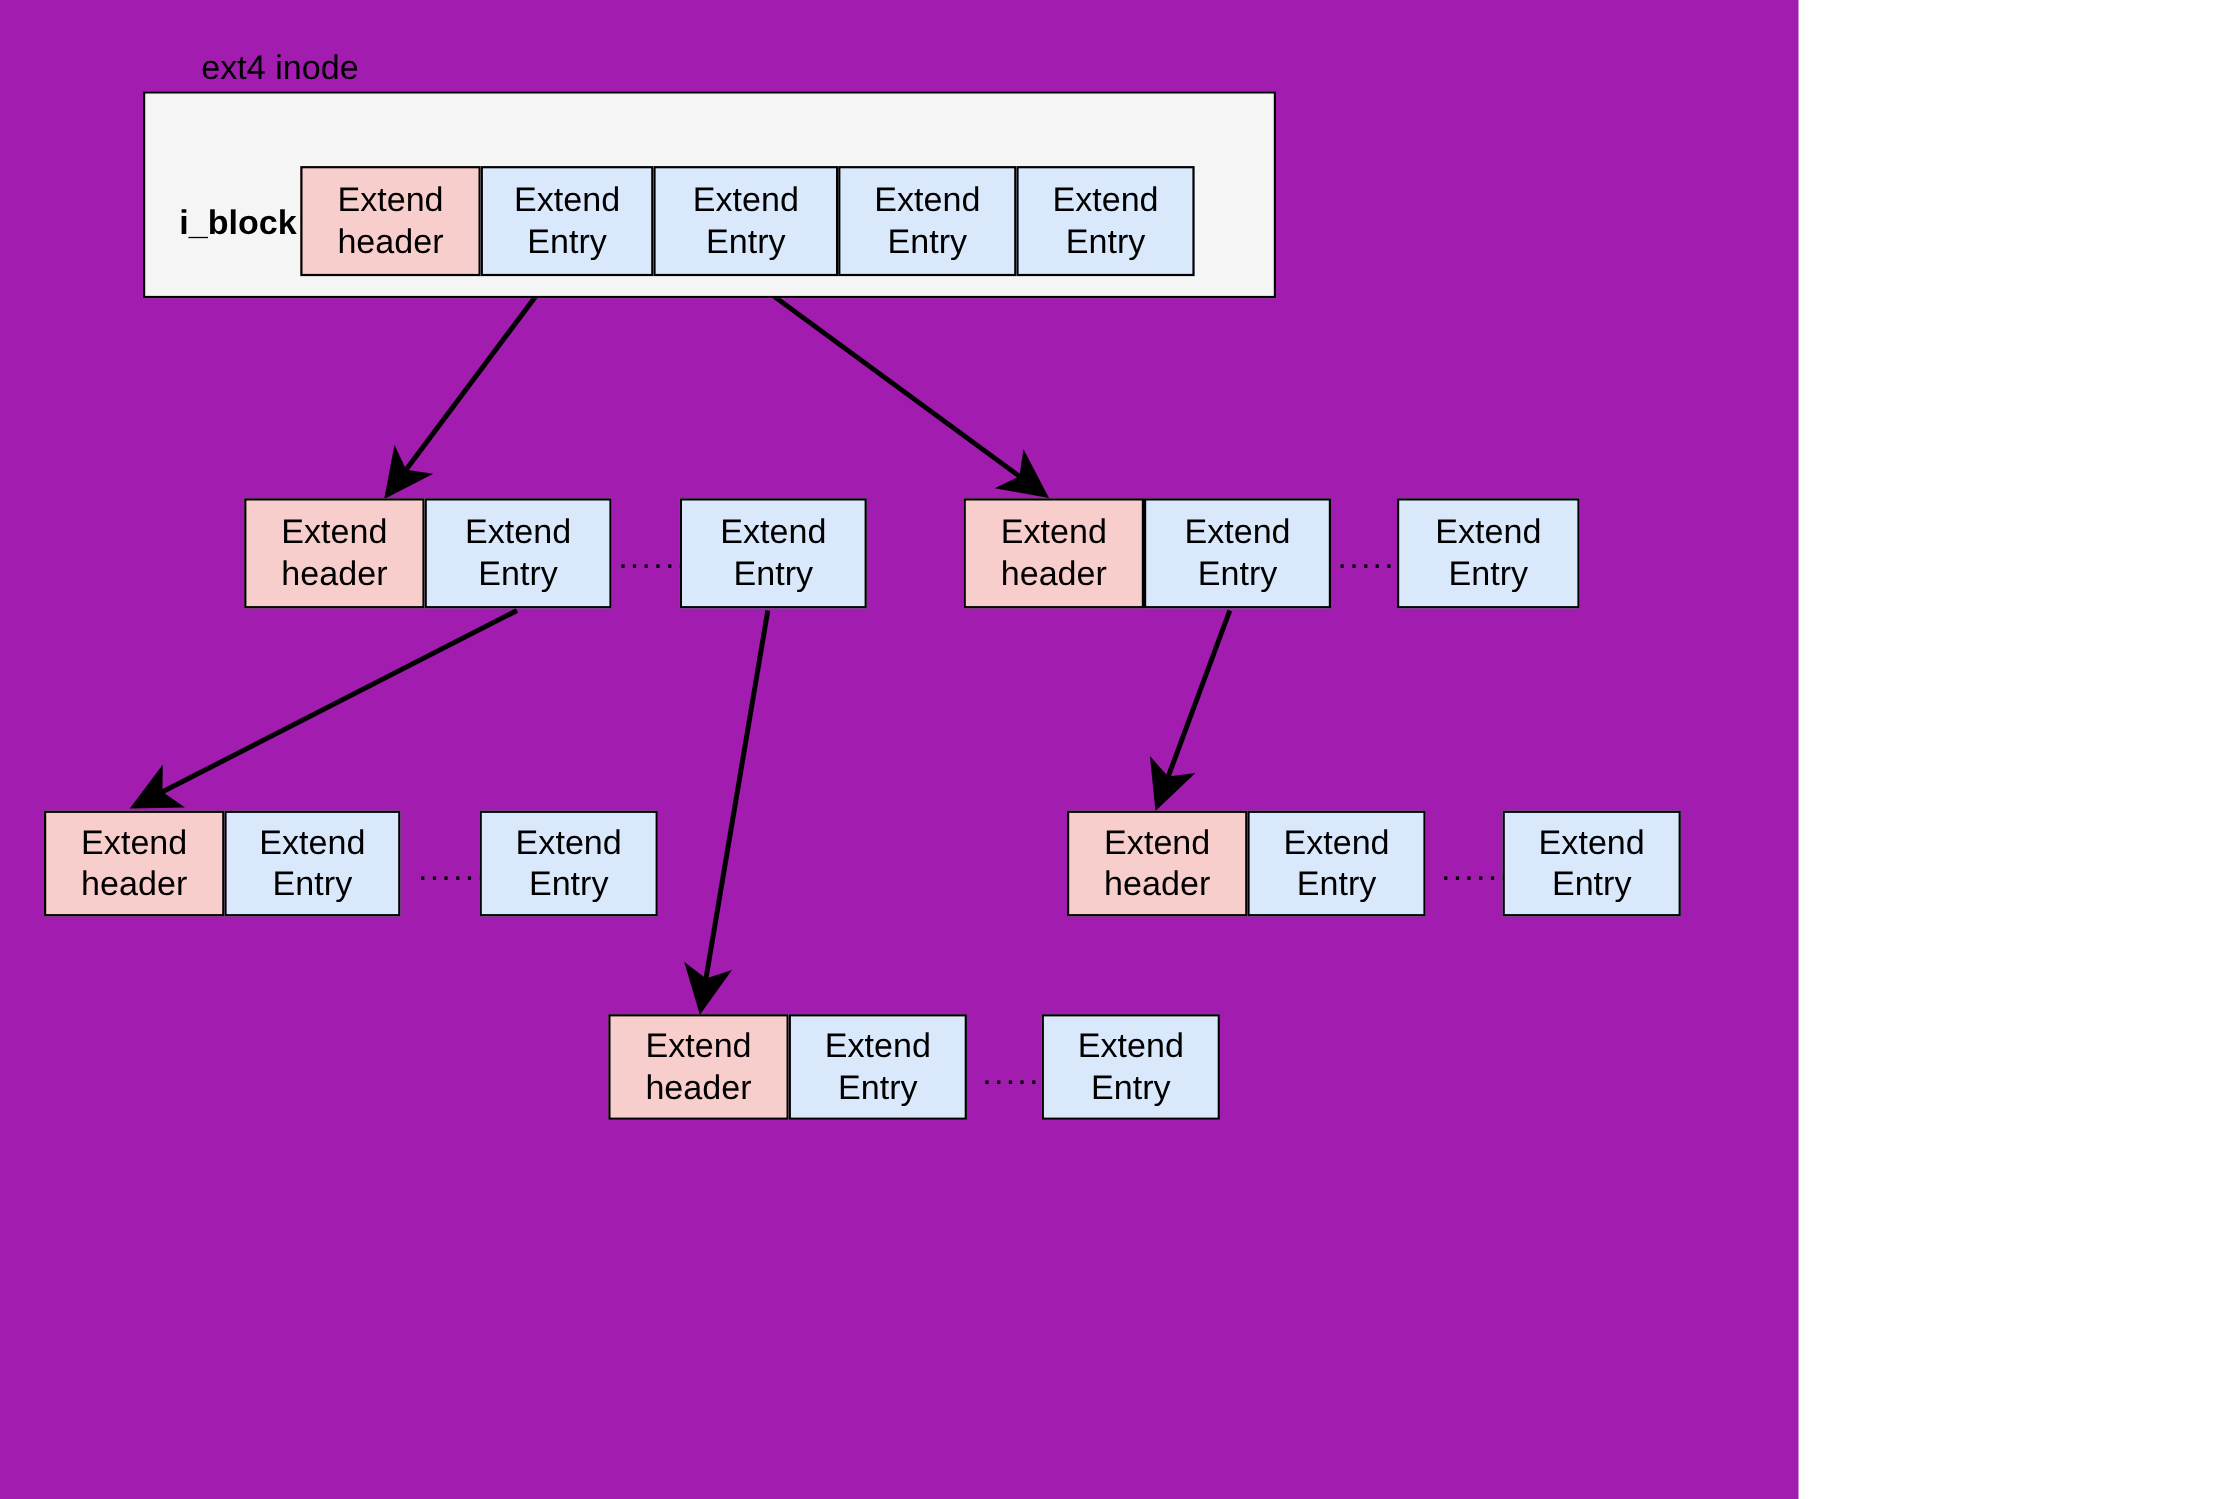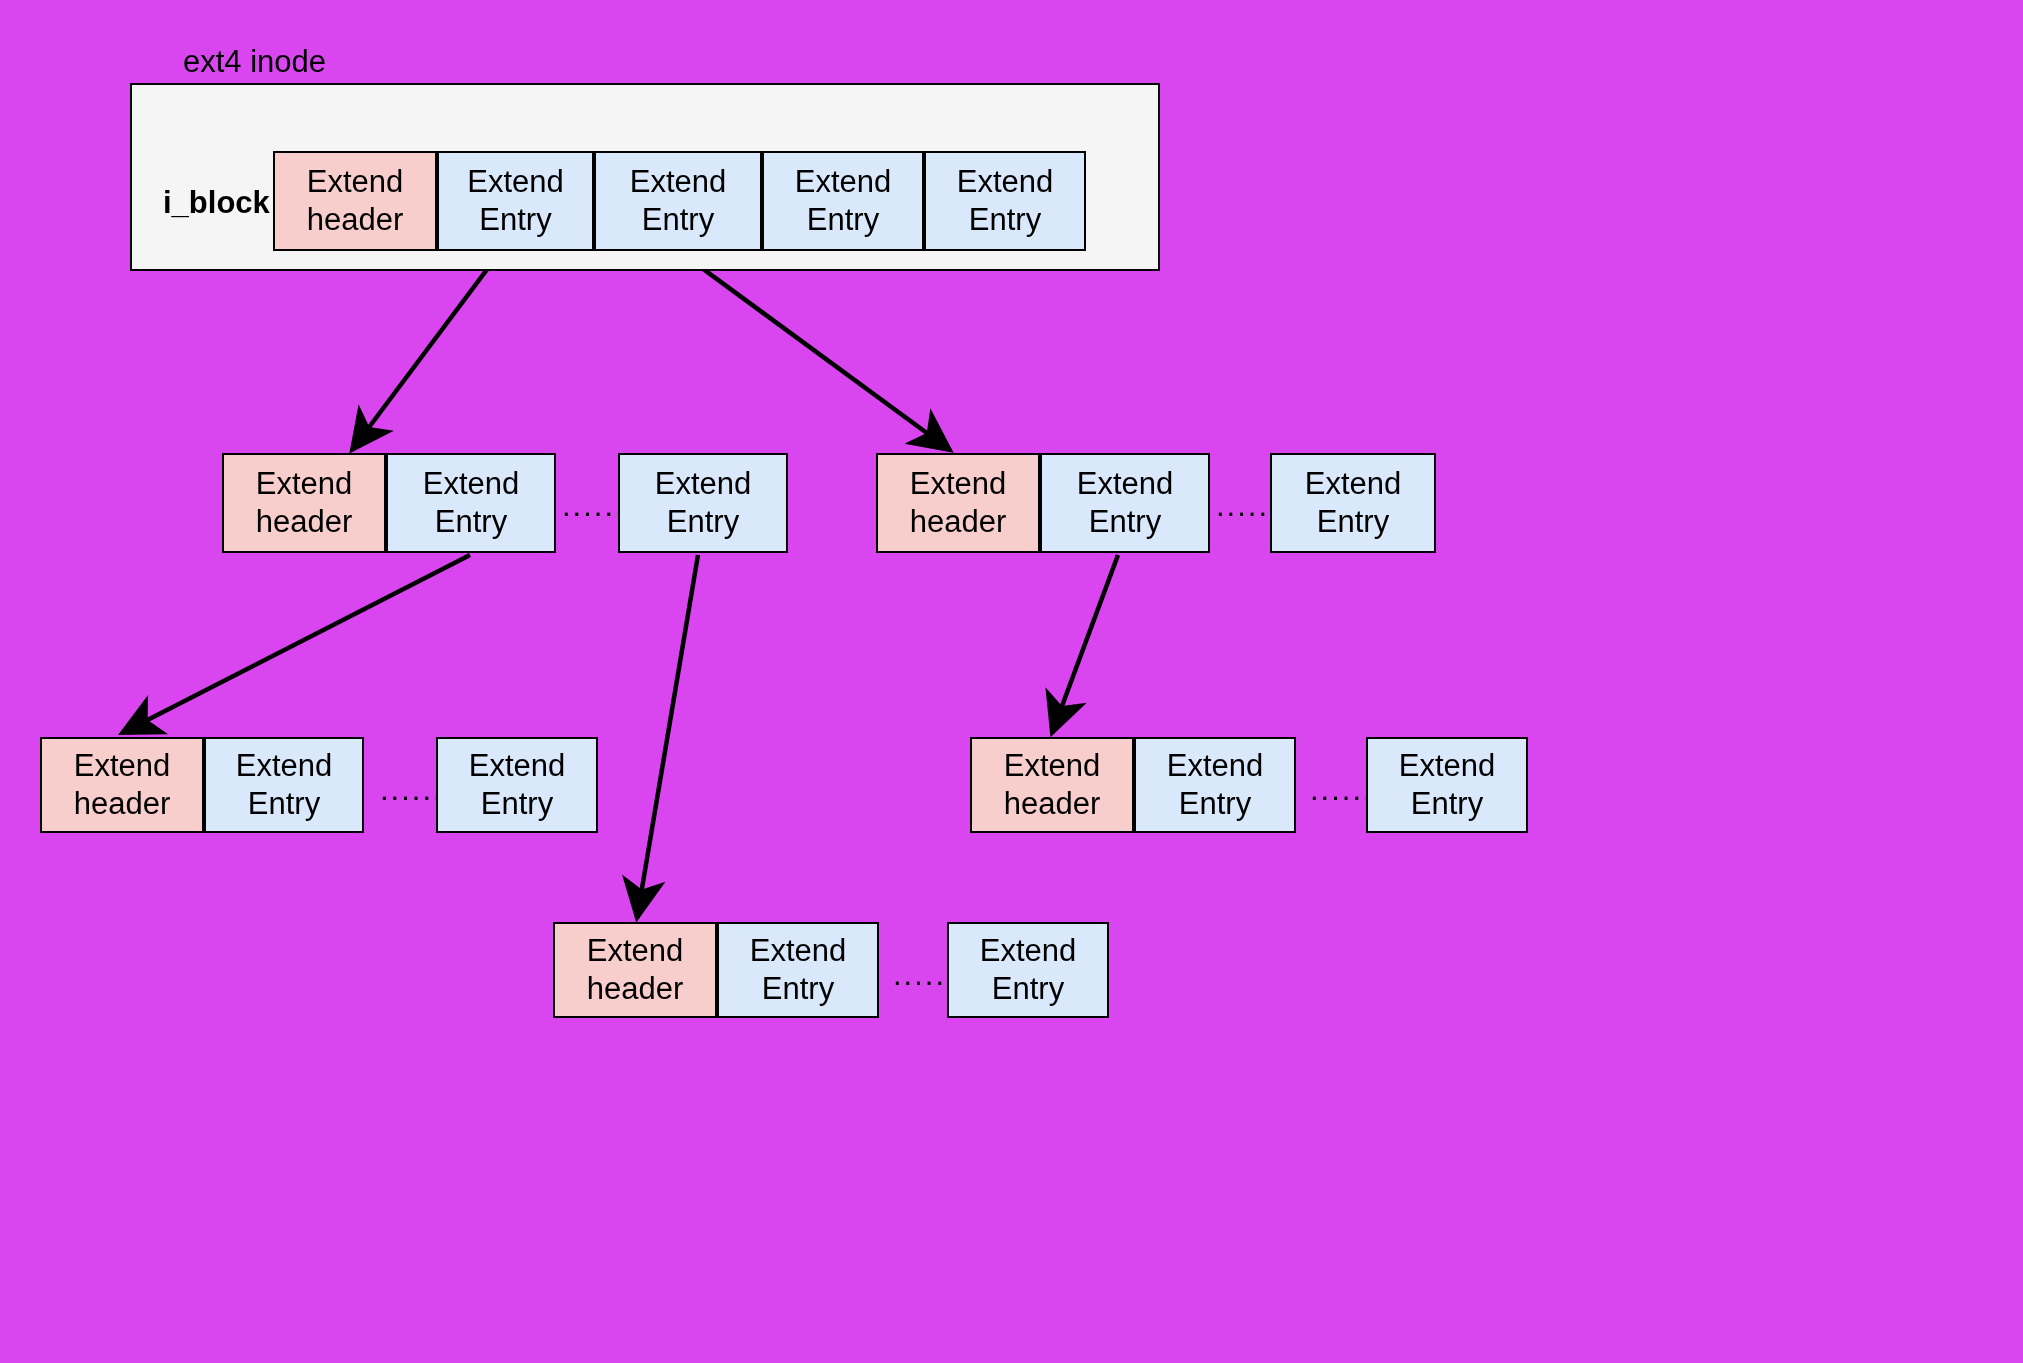--- a/index.html
+++ b/index.html
@@ -5,23 +5,23 @@
   html, body {
     margin: 0;
     padding: 0;
     background: #ffffff;
   }
   body {
     font-family: "Liberation Sans", sans-serif;
   }
   #stage {
     position: relative;
-    width: 2023px;
+    width: 1635px;
     height: 1363px;
-    background: #d946ef;
+    background: #a21caf;
     overflow: hidden;
   }
   #edges {
     position: absolute;
     left: 0;
     top: 0;
     width: 2023px;
     height: 1363px;
     pointer-events: none;
   }

